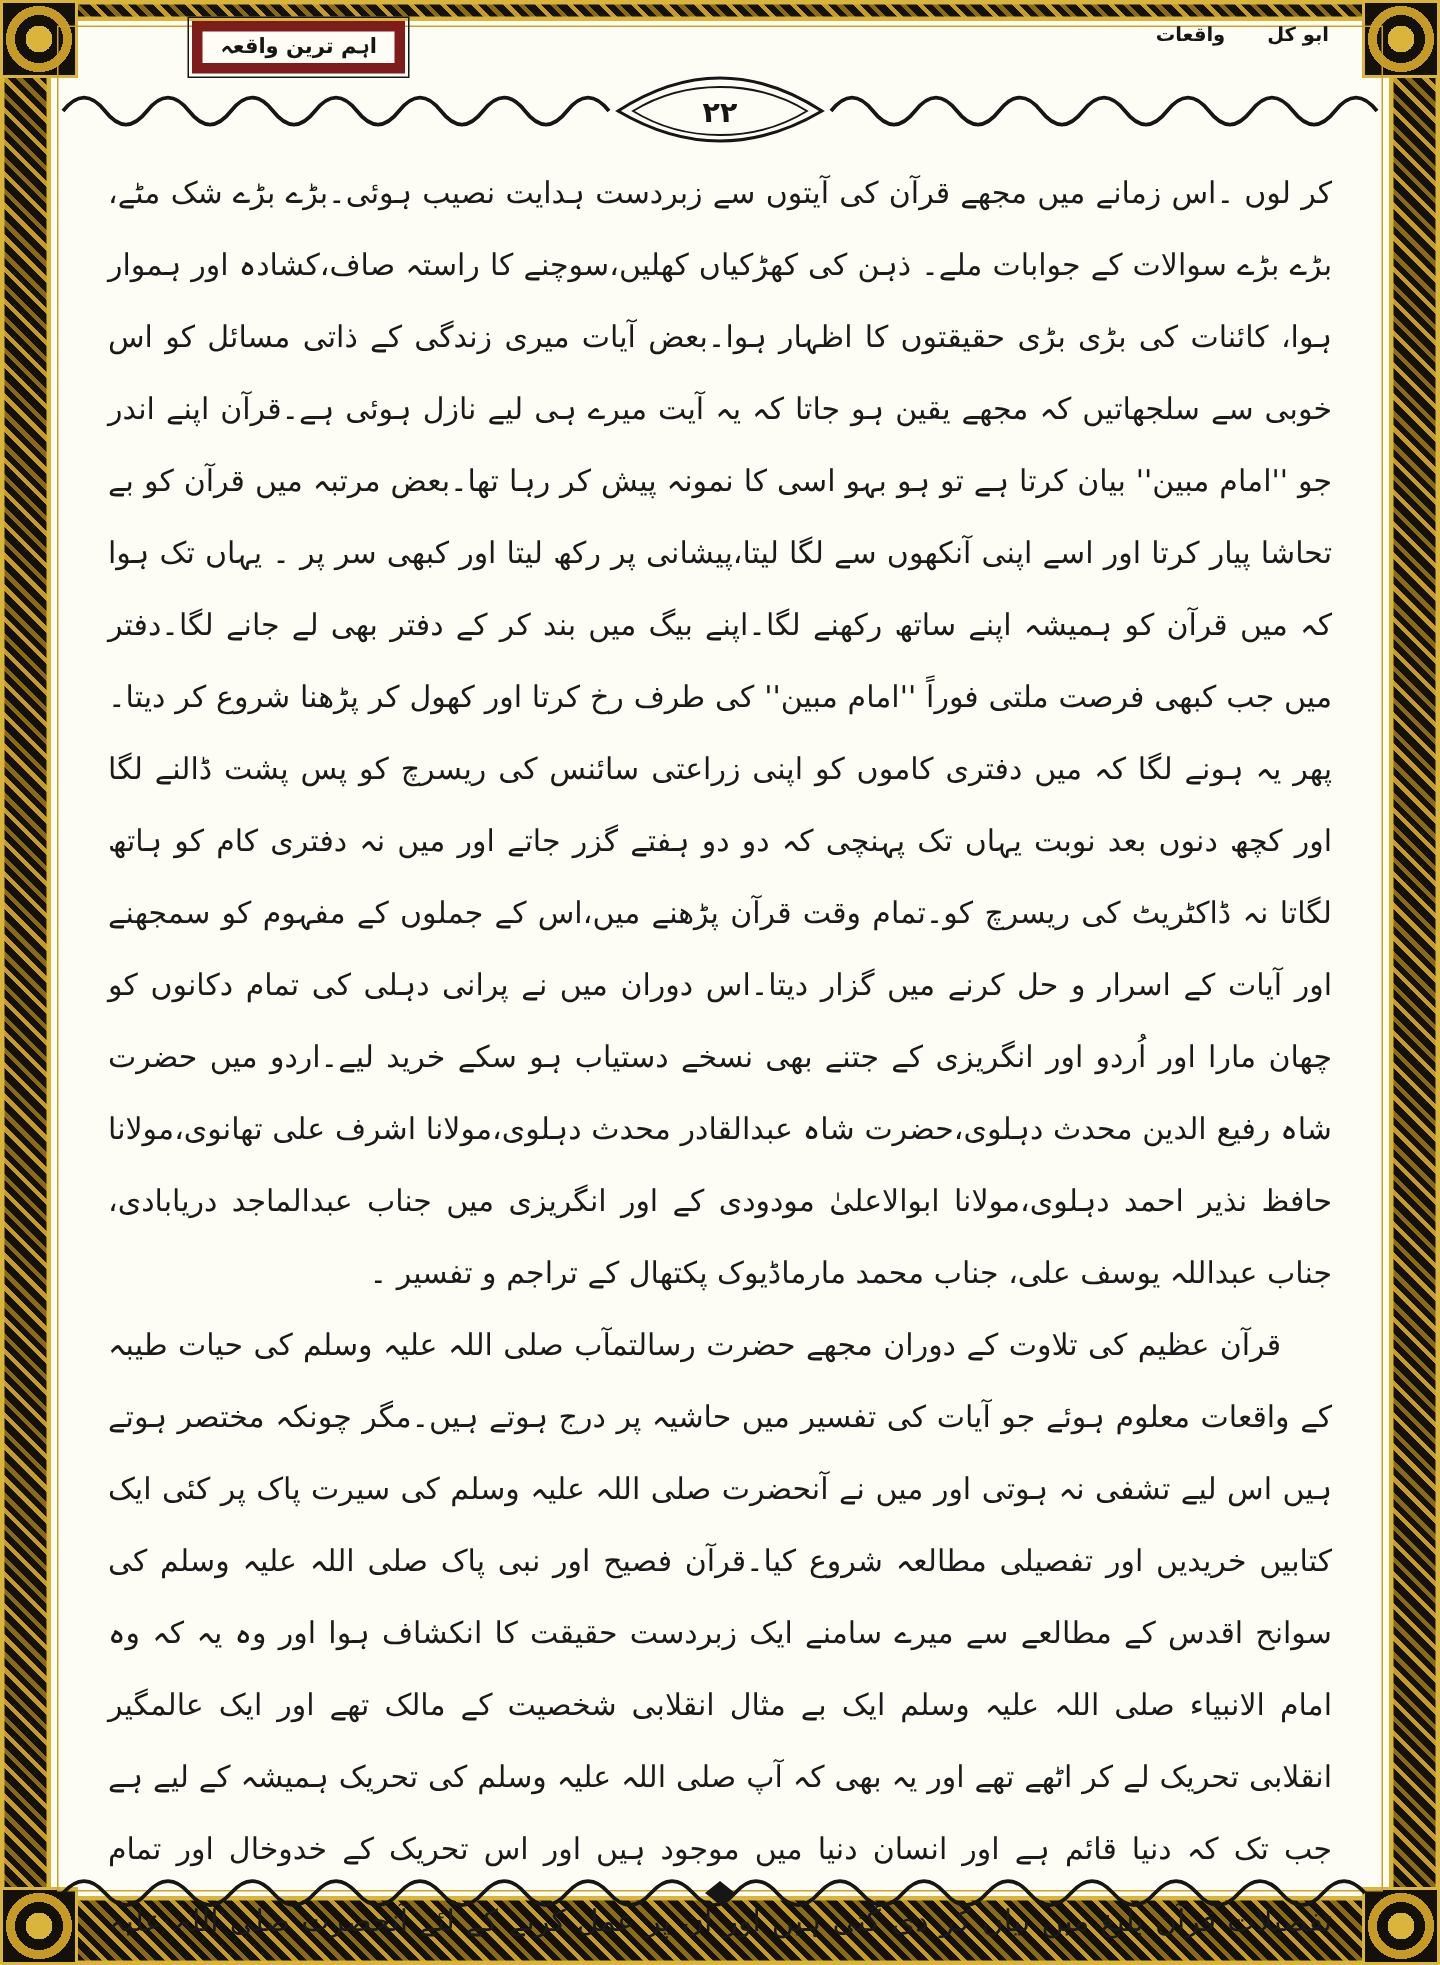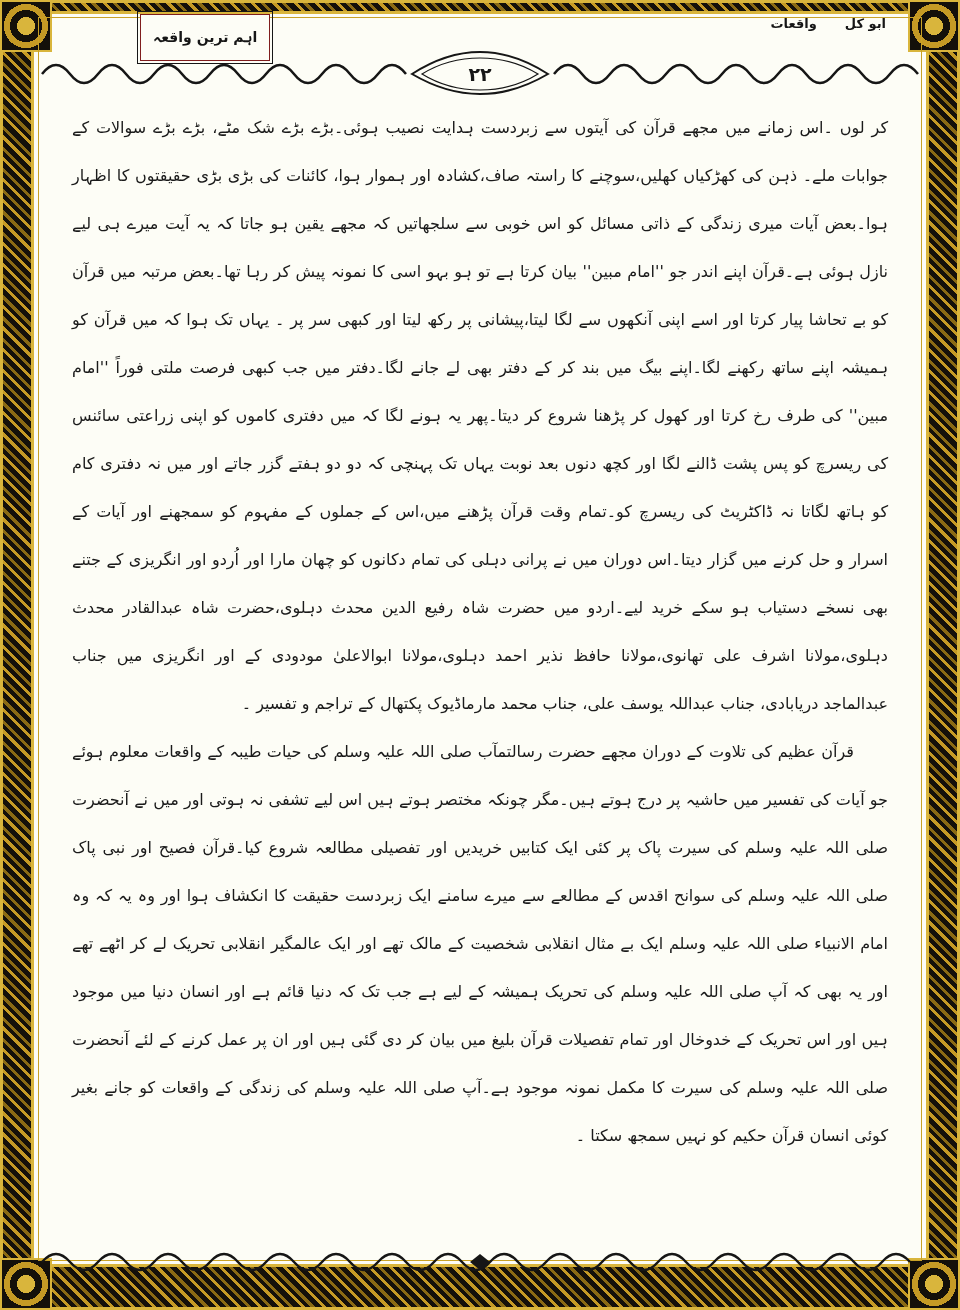--- a/index.html
+++ b/index.html
@@ -48,26 +48,26 @@
   .inner-rule {
     position: absolute;
     top: 17px; left: 38px; right: 38px; bottom: 49px;
     border: 1.5px solid #c9a227;
     pointer-events: none;
   }
 
   
   .chapter-box {
     position: absolute;
-    top: 14px; left: 140px;
-    border: 1px solid #7f1d1d;
+    top: 14px; left: 128px;
+    border: 7px solid #7f1d1d;
     outline: 1px solid #161616;
     outline-offset: 2px;
     background: #fdfdf6;
-    padding: 14px 12px;
+    padding: 2px 12px;
     font-size: 14px;
     font-weight: 700;
     direction: rtl;
     white-space: nowrap;
     line-height: 1.2;
   }
   .book-titles {
     position: absolute;
     top: 16px; right: 74px;
     display: flex;
@@ -90,21 +90,21 @@
 
   
   .body-text {
     position: absolute;
     top: 104px;
     left: 72px;
     right: 72px;
     bottom: 84px;
     direction: rtl;
     text-align: justify;
-    font-size: 16px;
+    font-size: 20px;
     line-height: 48px;
     color: #1a1a1a;
   }
   .body-text p[data-name="paragraph-2"] { text-indent: 34px; }
 </style>
 </head>
 <body>
 
 <div class="page" data-name="book-page">
 

